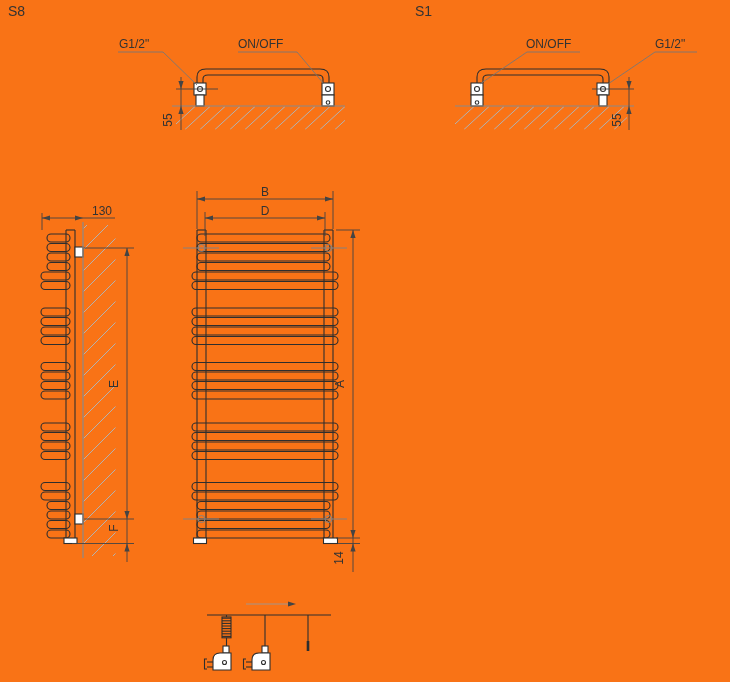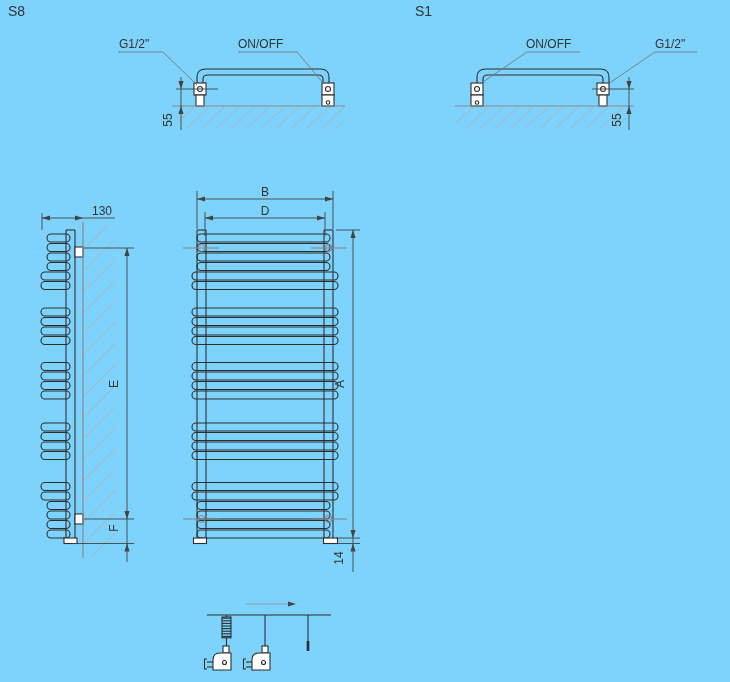--- a/index.html
+++ b/index.html
@@ -1,16 +1,16 @@
 <!DOCTYPE html>
 <html><head>
 <meta charset="utf-8">
 <style>
   html,body{margin:0;padding:0;background:#fff;}
-  #canvas{position:relative;width:730px;height:682px;background:#7dd3fc;overflow:hidden;}
+  #canvas{position:relative;width:730px;height:682px;background:#f97316;overflow:hidden;}
   svg{display:block;}
   text{fill:#333;font-family:"Liberation Sans",sans-serif;}
   .t-title{font-size:14px;}
   .t-dim{font-size:12px;}
   .ln{fill:none;stroke:#2e2e2e;stroke-width:1.1;}
   .ln-f{fill:#ffffff;stroke:#2e2e2e;stroke-width:1.1;}
   .dim{fill:none;stroke:#444444;stroke-width:0.9;}
   .arr{fill:#444444;stroke:none;}
   .hat{stroke:#b2b2b2;stroke-width:1;}
   .wall{fill:none;stroke:#8a8a8a;stroke-width:1.2;}

